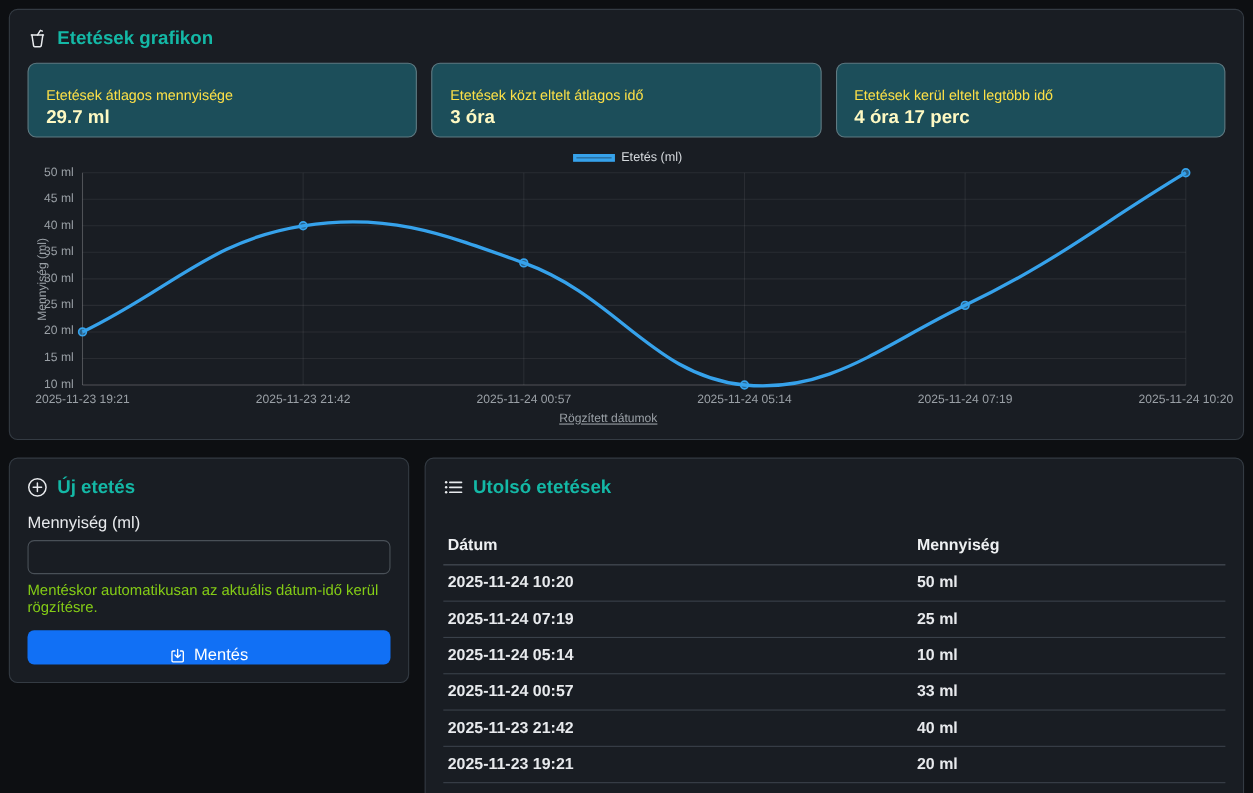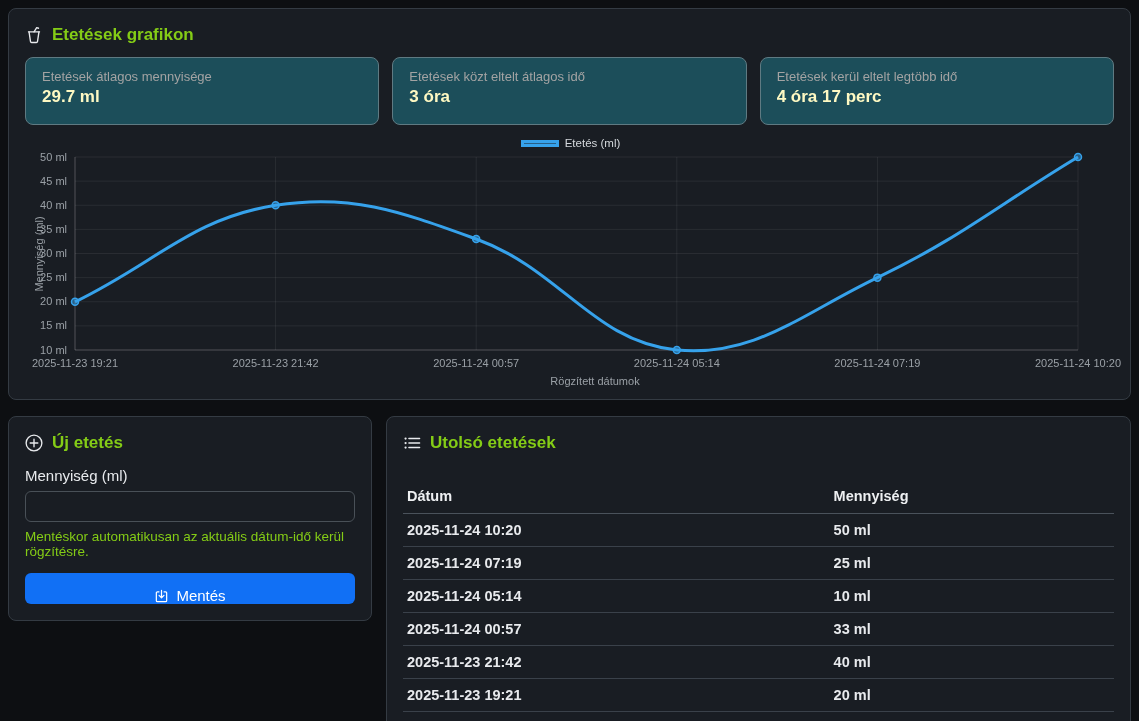--- a/index.html
+++ b/index.html
@@ -11,34 +11,34 @@
     padding: 8px;
   }
   .card {
     background: #191d23;
     border: 1px solid #343b43;
     border-radius: 8px;
     padding: 16px;
   }
   .card-title {
     display: flex; align-items: center; gap: 9px;
-    font-size: 17px; font-weight: 700; color: #84cc16; text-align: center;
+    font-size: 17px; font-weight: 700; color: #14b8a6; text-align: center;
   }
   .card-title svg { flex: 0 0 auto; }
   .top-card { margin-bottom: 16px; }
   .stats-row { display: flex; gap: 13px; margin-top: 12px; }
   .stat-card {
     flex: 1;
     background: #1c4e5a;
     border: 1px solid #5f7a82;
     border-radius: 8px;
     padding: 11px 16px;
     height: 68px;
   }
-  .stat-label { font-size: 13px; color: #a3a3a3; margin-top: 0; }
+  .stat-label { font-size: 13px; color: #fde047; margin-top: 10px; }
   .stat-value { font-size: 17px; font-weight: 600; color: #fef9c3; margin-top: 3px; }
 
   .chart-wrap { position: relative; width: 1091px; height: 246px; margin-top: 12px; }
   .chart-legend {
     position: absolute; top: 0; left: 0; right: 0;
     display: flex; justify-content: center; align-items: center; gap: 6px;
     font-size: 11.5px; color: #d4d8dc; text-align: center;
   }
   .legend-swatch {
     width: 38px; height: 7px;
@@ -150,21 +150,21 @@
         <line x1="50" y1="213" x2="1053" y2="213" stroke="rgba(255,255,255,0.18)"></line>
         <path d="M50.0,164.8C130.2,126.2,166.7,81.4,250.6,68.3C327.2,56.3,375.7,74.8,451.2,102.0C536.2,132.7,568.7,205.0,651.8,213.0C729.1,220.4,775.9,177.4,852.4,140.6C936.4,100.2,972.8,68.3,1053.0,20.0" fill="none" stroke="#36a2eb" stroke-width="3"></path>
         <circle cx="50" cy="164.75" r="3.5" fill="rgba(54,162,235,0.5)" stroke="#36a2eb" stroke-width="1.5"></circle>
         <circle cx="250.6" cy="68.25" r="3.5" fill="rgba(54,162,235,0.5)" stroke="#36a2eb" stroke-width="1.5"></circle>
         <circle cx="451.2" cy="102.025" r="3.5" fill="rgba(54,162,235,0.5)" stroke="#36a2eb" stroke-width="1.5"></circle>
         <circle cx="651.8" cy="213" r="3.5" fill="rgba(54,162,235,0.5)" stroke="#36a2eb" stroke-width="1.5"></circle>
         <circle cx="852.4" cy="140.625" r="3.5" fill="rgba(54,162,235,0.5)" stroke="#36a2eb" stroke-width="1.5"></circle>
         <circle cx="1053" cy="20" r="3.5" fill="rgba(54,162,235,0.5)" stroke="#36a2eb" stroke-width="1.5"></circle>
       </svg>
       <div class="axis-title" style="left: 14px; top: 116.5px; transform: translate(-50%, -50%) rotate(-90deg);">Mennyiség (ml)</div>
-      <div class="axis-title" style="left: 570px; top: 238px; transform: translateX(-50%);">Rögzített dátumok</div>
+      <div class="axis-title" style="left: 528px; top: 238px; transform: translateX(-50%); text-decoration: underline;">Rögzített dátumok</div>
     </div>
 </section>
 
 <div class="bottom-row">
   <section class="card new-card">
     <div class="card-title">
       <svg width="18" height="18" viewBox="0 0 16 16" fill="none" stroke="#e8eaed" stroke-width="1.2" stroke-linecap="round">
         <circle cx="8" cy="8" r="7"></circle>
         <path d="M8 4.6v6.8M4.6 8h6.8"></path>
       </svg>

